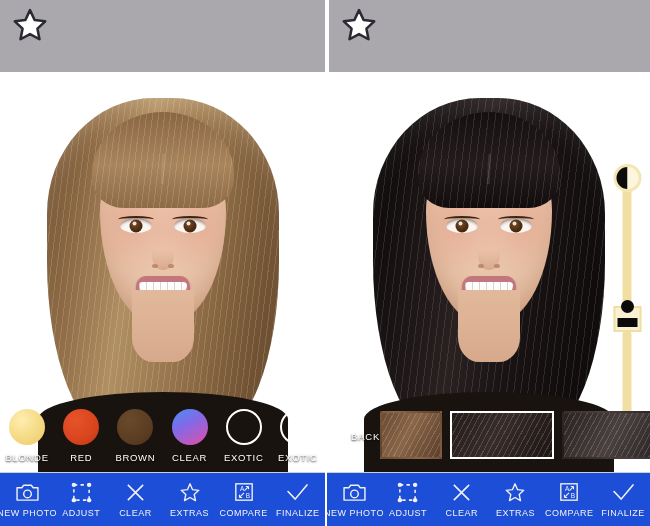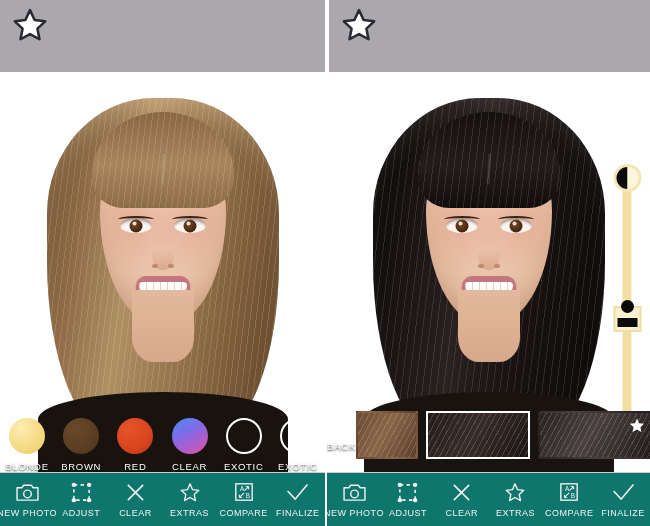--- a/index.html
+++ b/index.html
@@ -114,21 +114,21 @@
   }
   .hair-dark .strands {
     position:absolute; inset:0;
     background:repeating-linear-gradient(97deg, rgba(220,215,215,.13) 0 1px, rgba(0,0,0,0) 1px 7px);
     border-radius:inherit;
   }
 
   
   .palette {
     position:absolute; left:0; right:0; bottom:54px; height:78px;
-    display:flex; align-items:flex-end; justify-content:space-around;
+    display:flex; align-items:center; justify-content:space-around;
     padding-top:6px;
   }
   .swatch-item { width:52px; display:flex; flex-direction:column; align-items:center; }
   .swatch { width:36px; height:36px; border-radius:50%; }
   .sw-blonde { background:radial-gradient(circle at 35% 30%, #ffeeb0, #f2d479 70%, #e8c863); }
   .sw-red    { background:radial-gradient(circle at 35% 30%, #e6542a, #d8441e 60%, #b8350f); }
   .sw-brown  { background:radial-gradient(circle at 35% 30%, #6b4a2a, #5b3d22 60%, #4a3019); }
   .sw-exotic { background:linear-gradient(150deg, #4b8ff0 0%, #7f6ae8 40%, #e24fa8 100%); }
   .sw-custom { border:2.2px solid #ffffff; background:transparent; }
   .sw-match  { position:relative; border:2.2px solid #ffffff; background:transparent; }
@@ -142,21 +142,21 @@
   .swatch-label {
     margin-top:7px; font-size:9.5px; letter-spacing:.7px; color:#ffffff;
     text-shadow:0 1px 2px rgba(0,0,0,.9); white-space:nowrap;
   }
 
   
   .texture-row {
     position:absolute; left:0; right:0; bottom:54px; height:78px;
     display:flex; align-items:center; padding-top:4px;
   }
-  .back-btn { width:56px; display:flex; flex-direction:column; align-items:center; justify-content:center; }
+  .back-btn { width:56px; display:flex; align-items:center; justify-content:center; }
   .back-chevrons { width:24px; height:20px; }
   .back-label { margin-top:3px; font-size:9.5px; letter-spacing:.8px; color:#fff;
                 text-shadow:0 1px 2px rgba(0,0,0,.9); }
   .tex-strip { flex:1; display:flex; align-items:center; gap:8px; height:56px; }
   .tex {
     position:relative; height:48px; border:2px solid transparent; overflow:hidden;
   }
   .tex .grain { position:absolute; inset:0;
     background-image:repeating-linear-gradient(118deg, rgba(255,255,255,.16) 0 1px, rgba(0,0,0,0) 1px 5px); }
   .tex-1 { width:62px; background:linear-gradient(120deg,#6b4b34,#8a6547 45%,#5c3f2b); }
@@ -181,21 +181,21 @@
     position:absolute; left:50%; top:-24px; transform:translateX(-50%);
     width:28px; height:26px; background:#faf1d3; border:2px solid #f0dfa0;
   }
   .knob-square .bar { position:absolute; left:2px; right:2px; bottom:3px; height:9px; background:#0b0b0b; }
   .knob-square .dot { position:absolute; left:50%; top:-8px; transform:translateX(-50%);
     width:13px; height:13px; border-radius:50%; background:#0b0b0b; }
 
   
   .toolbar {
     position:absolute; left:0; right:0; bottom:0; height:54px;
-    background:#0f766e; border-top:1.5px solid #cfcfcf;
+    background:#1d4ed8; border-top:1.5px solid #cfcfcf;
     display:flex; align-items:center; justify-content:space-around;
   }
   .tool { display:flex; flex-direction:column; align-items:center; justify-content:center;
           width:54px; gap:5px; }
   .tool-ico { width:26px; height:22px; display:flex; align-items:center; justify-content:center; }
   .tool-label { font-size:9px; letter-spacing:.5px; color:#f2f2f2; white-space:nowrap; }
 
   svg { display:block; overflow:visible; }
 </style>
 </head>
@@ -248,27 +248,27 @@
     </div>
 
     <div class="palette">
 
       <div class="swatch-item">
         <div class="swatch sw-blonde"></div>
         <div class="swatch-label">BLONDE</div>
       </div>
 
       <div class="swatch-item">
+        <div class="swatch sw-red"></div>
+        <div class="swatch-label">RED</div>
+      </div>
+
+      <div class="swatch-item">
         <div class="swatch sw-brown"></div>
         <div class="swatch-label">BROWN</div>
-      </div>
-
-      <div class="swatch-item">
-        <div class="swatch sw-red"></div>
-        <div class="swatch-label">RED</div>
       </div>
 
       <div class="swatch-item">
         <div class="swatch sw-exotic"></div>
         <div class="swatch-label">CLEAR</div>
       </div>
 
       <div class="swatch-item">
         <div class="swatch sw-custom"></div>
         <div class="swatch-label">EXOTIC</div>

